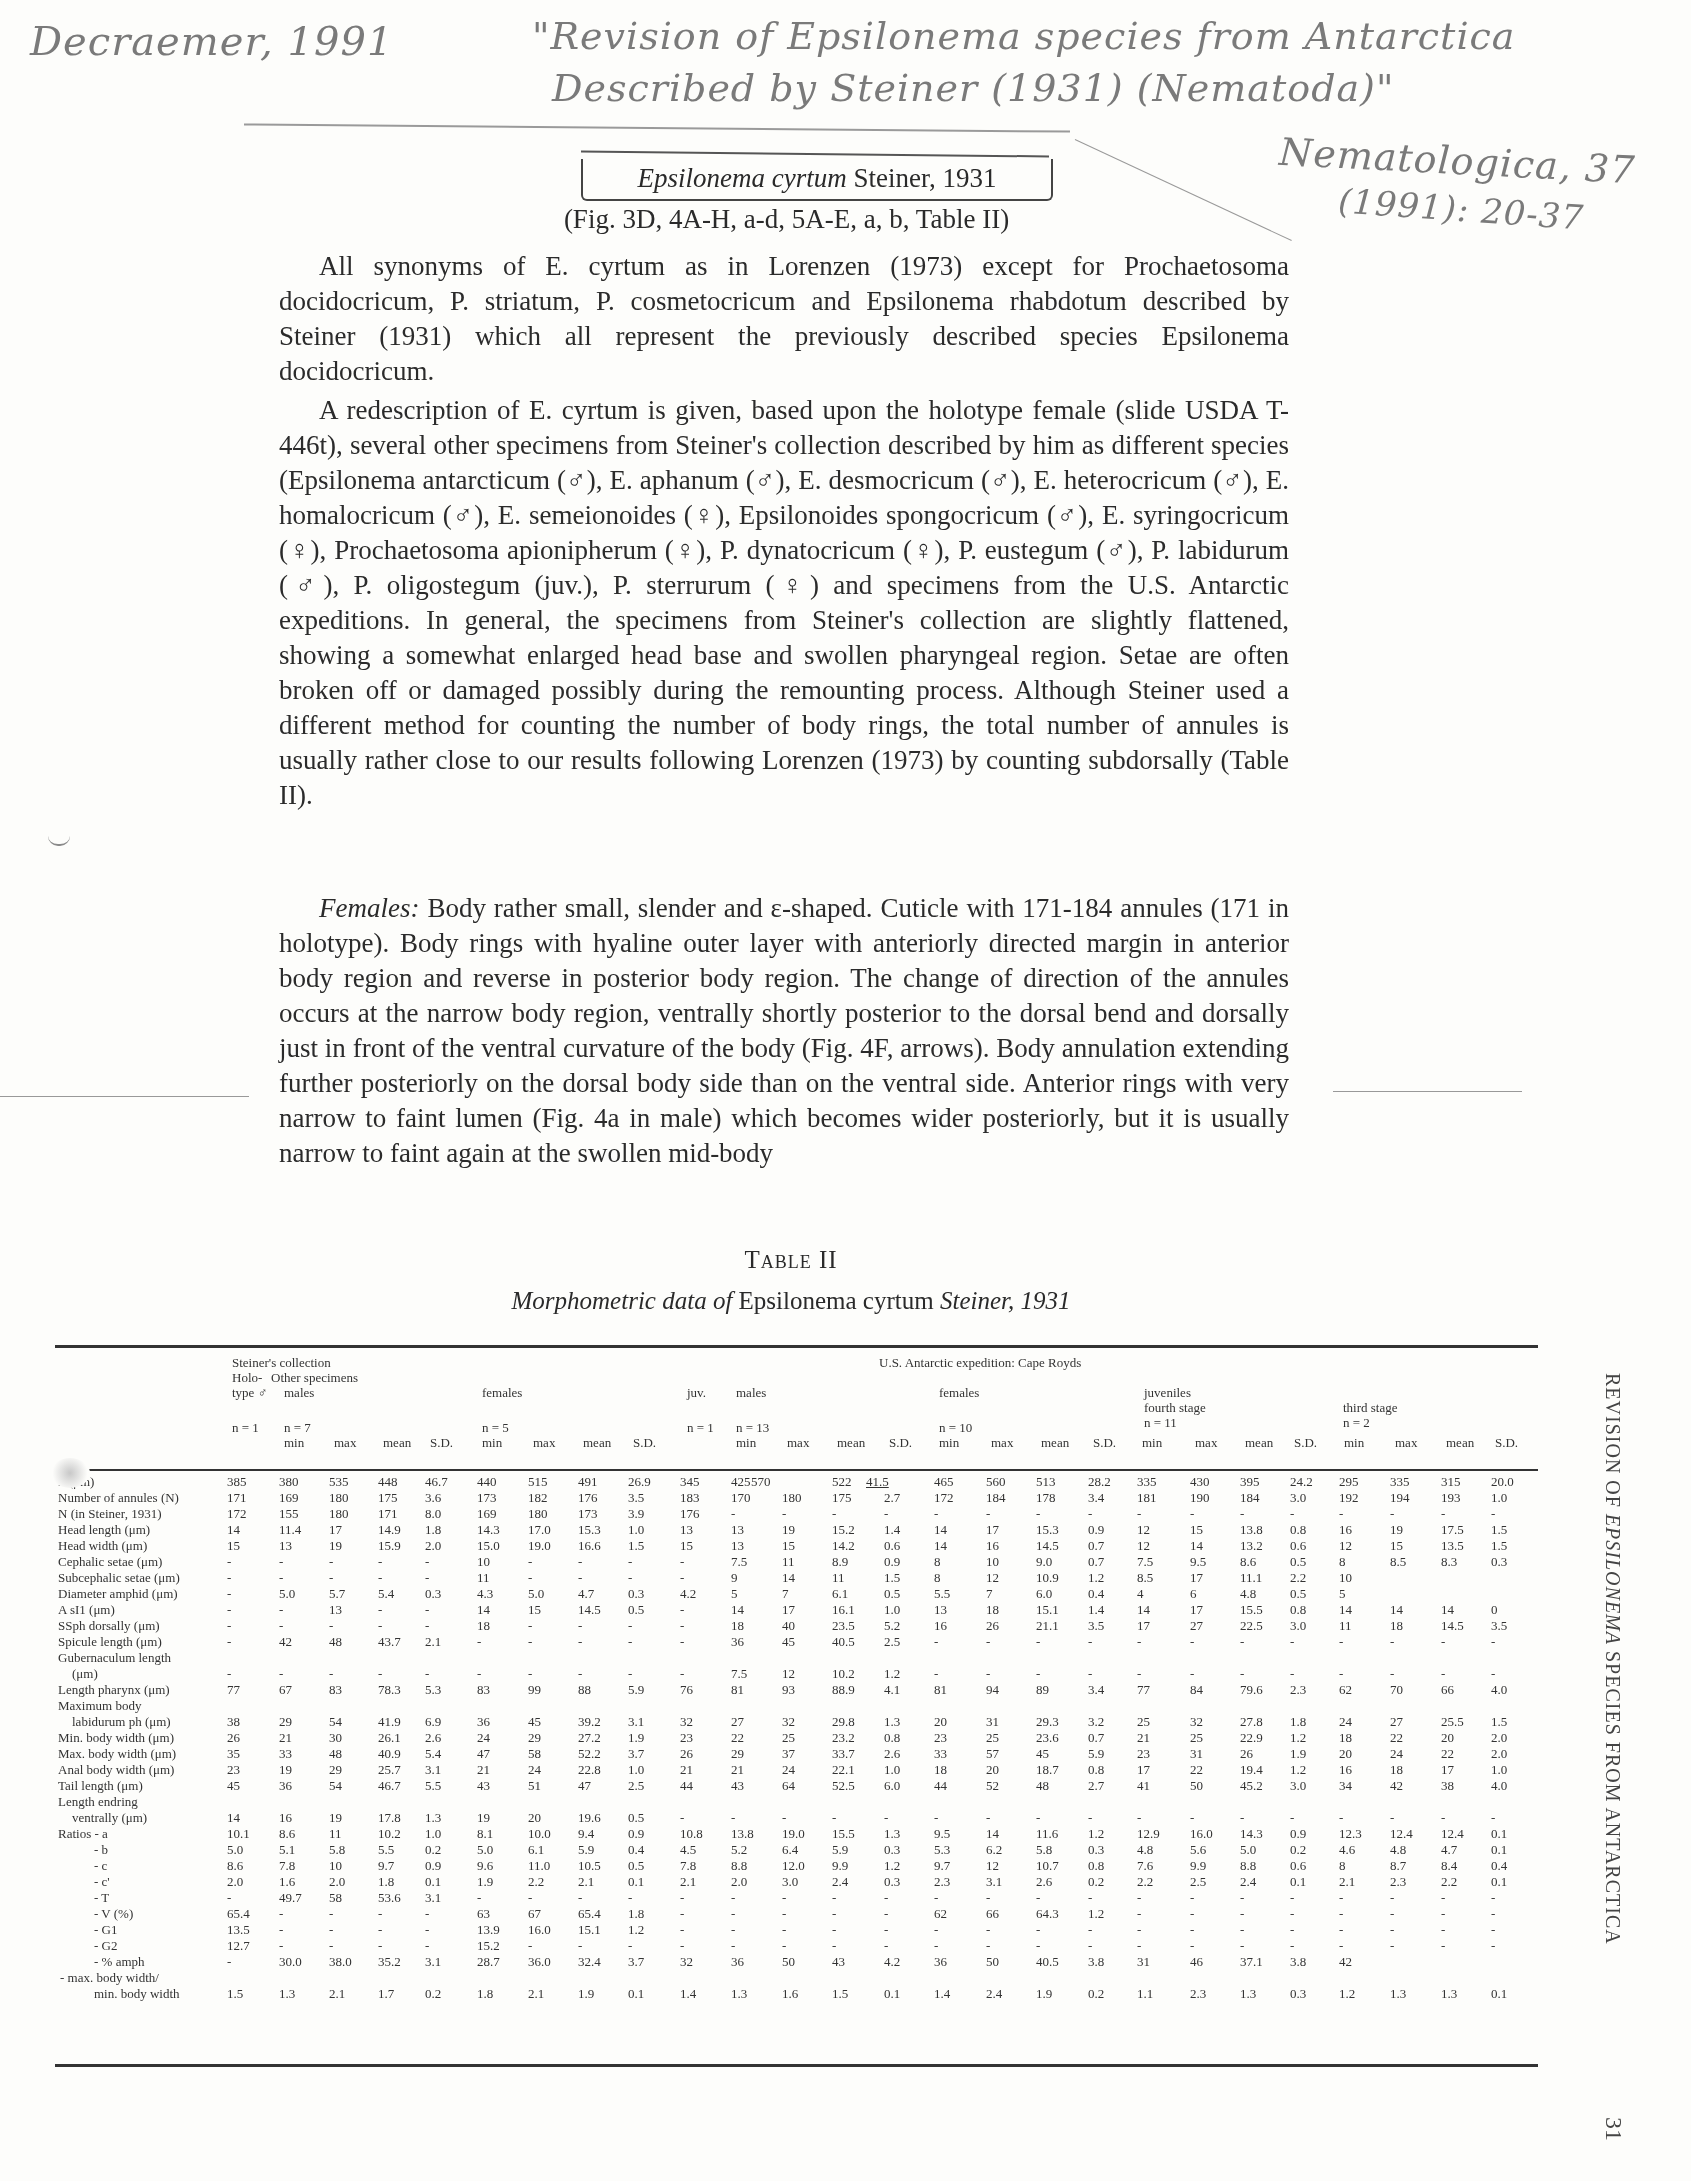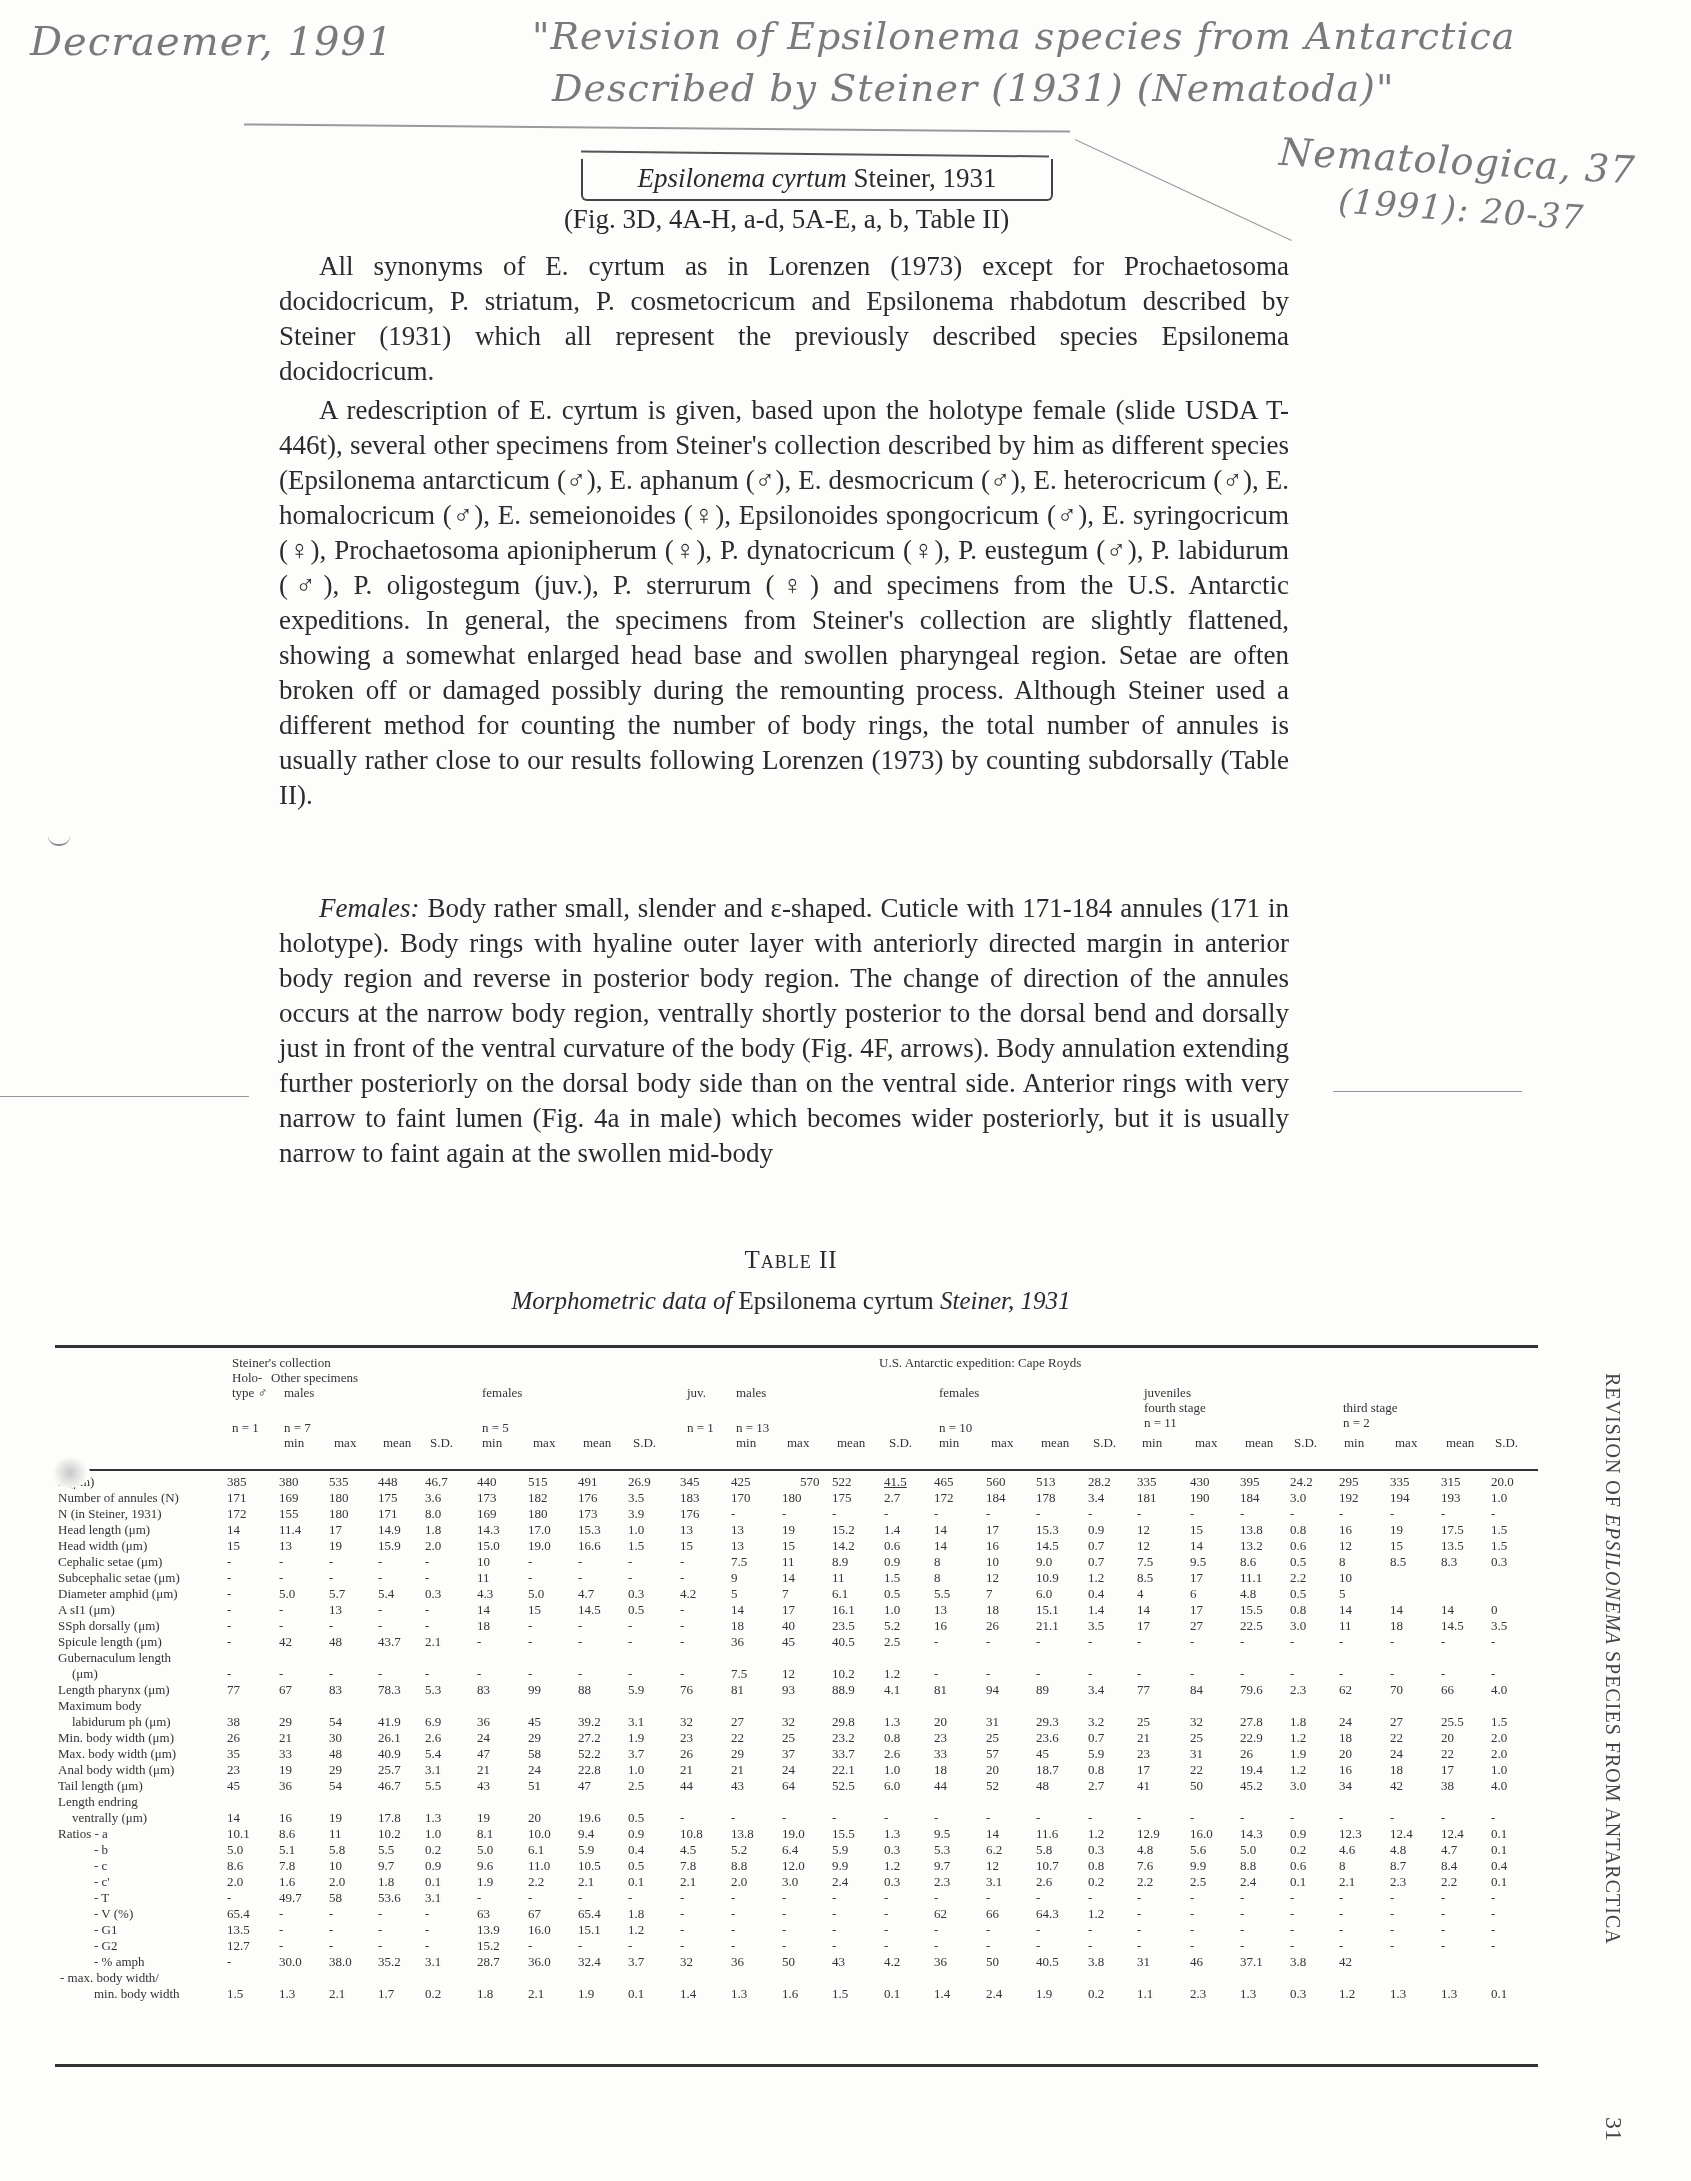--- a/index.html
+++ b/index.html
@@ -162,23 +162,23 @@
             <span style="position: absolute; left: 52px; bottom: 0px;">380</span>
             <span style="position: absolute; left: 102px; bottom: 0px;">535</span>
             <span style="position: absolute; left: 151px; bottom: 0px;">448</span>
             <span style="position: absolute; left: 198px; bottom: 0px;">46.7</span>
             <span style="position: absolute; left: 250px; bottom: 0px;">440</span>
             <span style="position: absolute; left: 301px; bottom: 0px;">515</span>
             <span style="position: absolute; left: 351px; bottom: 0px;">491</span>
             <span style="position: absolute; left: 401px; bottom: 0px; text-align: center;">26.9</span>
             <span style="position: absolute; left: 453px; bottom: 0px;">345</span>
             <span style="position: absolute; left: 504px; bottom: 0px;">425</span>
-            <span style="position: absolute; left: 573px; bottom: 0px;">570</span>
+            <span style="position: absolute; left: 524px; bottom: 0px;">570</span>
             <span style="position: absolute; left: 605px; bottom: 0px;">522</span>
-            <span style="position: absolute; left: 657px; bottom: 0px; text-decoration: underline;">41.5</span>
+            <span style="position: absolute; left: 639px; bottom: 0px; text-decoration: underline;">41.5</span>
             <span style="position: absolute; left: 707px; bottom: 0px;">465</span>
             <span style="position: absolute; left: 759px; bottom: 0px;">560</span>
             <span style="position: absolute; left: 809px; bottom: 0px;">513</span>
             <span style="position: absolute; left: 861px; bottom: 0px;">28.2</span>
             <span style="position: absolute; left: 910px; bottom: 0px;">335</span>
             <span style="position: absolute; left: 963px; bottom: 0px;">430</span>
             <span style="position: absolute; left: 1013px; bottom: 0px;">395</span>
             <span style="position: absolute; left: 1063px; bottom: 0px;">24.2</span>
             <span style="position: absolute; left: 1112px; bottom: 0px;">295</span>
             <span style="position: absolute; left: 1163px; bottom: 0px;">335</span>

